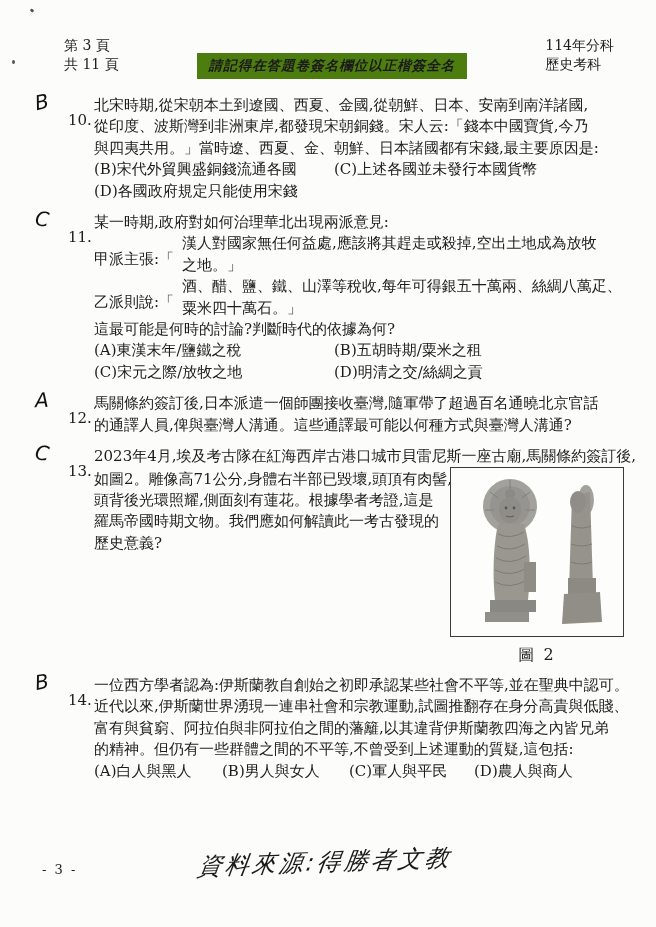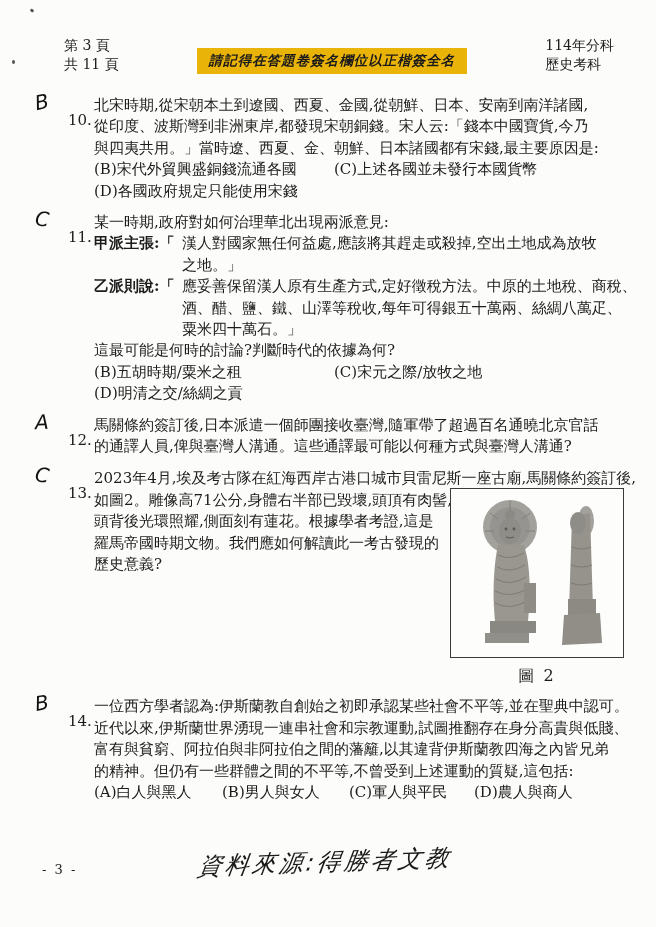--- a/index.html
+++ b/index.html
@@ -4,24 +4,24 @@
 <style>
   * { margin:0; padding:0; box-sizing:border-box; }
   html,body { background:#ddd; }
   .page {
     position:relative; width:656px; height:927px; margin:0 auto;
     background:#fcfcfa; color:#1c1c1c; overflow:hidden;
     font-family:"DejaVu Serif","Liberation Serif",serif;
   }
   
   .header { position:absolute; top:36px; left:64px; right:42px;
-            display:flex; justify-content:space-between; align-items:flex-end; }
+            display:flex; justify-content:space-between; align-items:flex-start; }
   .page-info div, .exam-info div { font-size:14px; line-height:19px; white-space:nowrap; }
   .notice-box {
-    background:#eab308; color:#1b1b1b; padding:4px 12px; margin-top:8px;
+    background:#4d7c0f; color:#1b1b1b; padding:4px 12px; margin-top:17px;
     font-size:13.5px; font-style:italic; font-weight:bold; letter-spacing:1px; white-space:nowrap;
   }
   
   .speck { position:absolute; background:#555; border-radius:50%; }
   .speck.s1 { left:30px; top:9px;  width:4px; height:3px; transform:rotate(40deg); }
   .speck.s2 { left:12px; top:60px; width:3px; height:4px; }
   
   .content { position:absolute; top:95px; left:68px; right:32px; }
   .question { position:relative; padding-left:26px; font-size:15px; line-height:21.4px; margin-bottom:10px; }
   .q-num { position:absolute; left:0; top:15px; }
@@ -34,21 +34,21 @@
   #q11 .answer-mark { transform:rotate(6deg); }
   #q12 .answer-mark { transform:rotate(-2deg); }
   #q13 .answer-mark { transform:rotate(8deg); }
   #q14 .answer-mark { transform:rotate(-10deg); }
   .opt-grid2 { display:grid; grid-template-columns:240px auto; }
   .opt-grid2 .opt { white-space:nowrap; }
   .opt-stack .opt { white-space:nowrap; }
   .opt-row4 { display:grid; grid-template-columns:128px 127px 125px auto; }
   
   .speech { position:relative; padding-left:88px; }
-  .speech-label { position:absolute; left:0; top:0; white-space:nowrap;font-weight:bold; }
+  .speech-label { position:absolute; left:0; top:16px; white-space:nowrap; }
   
   .q13-row { display:flex; justify-content:space-between; align-items:flex-start; margin-top:1px; }
   .q13-text { width:356px; }
   .q13-fig { width:174px; margin-top:-2px; }
   .fig-box { width:174px; height:170px; border:1.5px solid #3a3a3a; background:#fdfdfc;
              display:flex; align-items:center; justify-content:center; }
   .fig-caption { text-align:center; margin-top:7px; font-size:16px; letter-spacing:2px; }
   
   .source-note {
     position:absolute; left:198px; top:846px; font-family:"DejaVu Sans","Liberation Sans",sans-serif;
@@ -96,26 +96,26 @@
       <span class="answer-mark">C</span>
       <span class="q-num">11.</span>
       <div class="q-line">某一時期,政府對如何治理華北出現兩派意見:</div>
       <div class="speech">
         <span class="speech-label">甲派主張:「</span>
         <div class="q-line">漢人對國家無任何益處,應該將其趕走或殺掉,空出土地成為放牧</div>
         <div class="q-line">之地。」</div>
       </div>
       <div class="speech">
         <span class="speech-label">乙派則說:「</span>
-        <div class="q-line">應妥善保留漢人原有生產方式,定好徵稅方法。中原的土地稅、商稅、</div>
         <div class="q-line">酒、醋、鹽、鐵、山澤等稅收,每年可得銀五十萬兩、絲綢八萬疋、</div>
         <div class="q-line">粟米四十萬石。」</div>
       </div>
       <div class="q-line">這最可能是何時的討論?判斷時代的依據為何?</div>
       <div class="opt-grid2">
+        <div class="opt">(A)東漢末年/鹽鐵之稅</div>
         <div class="opt">(B)五胡時期/粟米之租</div>
         <div class="opt">(C)宋元之際/放牧之地</div>
         <div class="opt">(D)明清之交/絲綢之貢</div>
       </div>
     </div>
 
     <div class="question" id="q12">
       <span class="answer-mark">A</span>
       <span class="q-num">12.</span>
       <div class="q-line">馬關條約簽訂後,日本派遣一個師團接收臺灣,隨軍帶了超過百名通曉北京官話</div>

